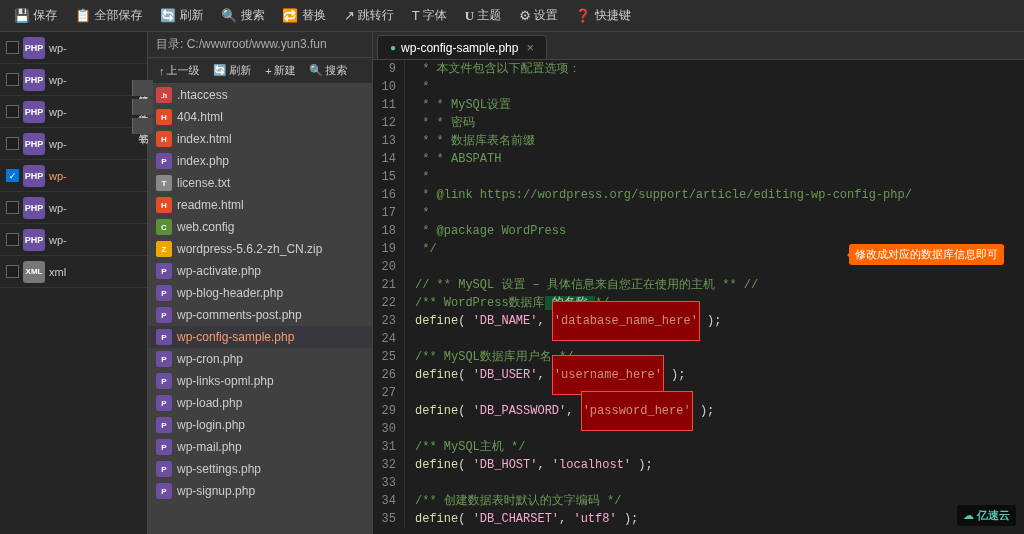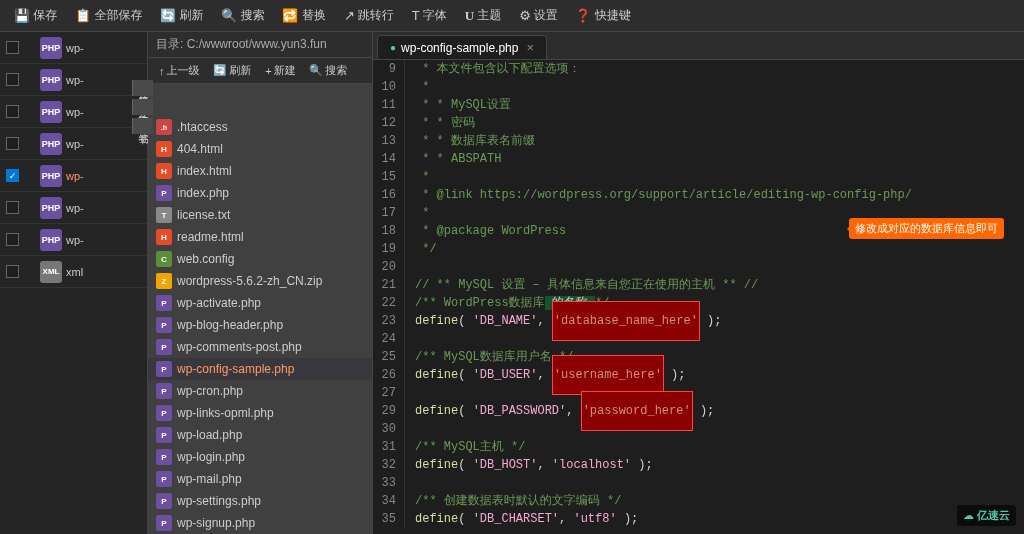--- a/index.html
+++ b/index.html
@@ -80,21 +80,20 @@
       width: 22px;
       height: 22px;
       border-radius: 3px;
       flex-shrink: 0;
       display: flex;
       align-items: center;
       justify-content: center;
       font-size: 9px;
       font-weight: bold;
       color: white;
-      margin-left: 17px;
     }
     .thumb-php { background: #6c4fa0; }
 
     .thumb-label {
       font-size: 11px;
       color: #ccc;
       overflow: hidden;
       text-overflow: ellipsis;
       white-space: nowrap;
       flex: 1;
@@ -132,21 +131,20 @@
       padding: 2px 5px;
       color: #ccc;
       font-size: 11px;
       cursor: pointer;
       border-radius: 2px;
     }
 
     .file-tree {
       overflow-y: auto;
       flex: 1;
-      margin-top: 32px;
     }
     .file-tree::-webkit-scrollbar { width: 4px; }
     .file-tree::-webkit-scrollbar-thumb { background: #555; }
 
     .tree-item {
       display: flex;
       align-items: center;
       gap: 5px;
       padding: 3px 8px;
       cursor: pointer;
@@ -614,21 +612,21 @@
         <span class="line-num">34</span>
         <span class="line-content c-comment">/** 创建数据表时默认的文字编码 */</span>
       </div>
       <div class="code-line">
         <span class="line-num">35</span>
         <span class="line-content"><span class="c-func">define</span><span class="c-punct">(</span> <span class="c-string">'DB_CHARSET'</span>, <span class="c-string">'utf8'</span> <span class="c-punct">);</span></span>
       </div>
 
     </div>
 
-    <div class="annotation-box" style="right: 20px; top: 186px;">
+    <div class="annotation-box" style="right: 20px; top: 212px;">
       <span>修改成对应的数据库信息即可</span>
     </div>
 
     <div class="watermark">
       <span style="color:#4ec9b0;">☁</span>
       <span class="watermark-logo">亿速云</span>
     </div>
 
   </div>
 </div>

